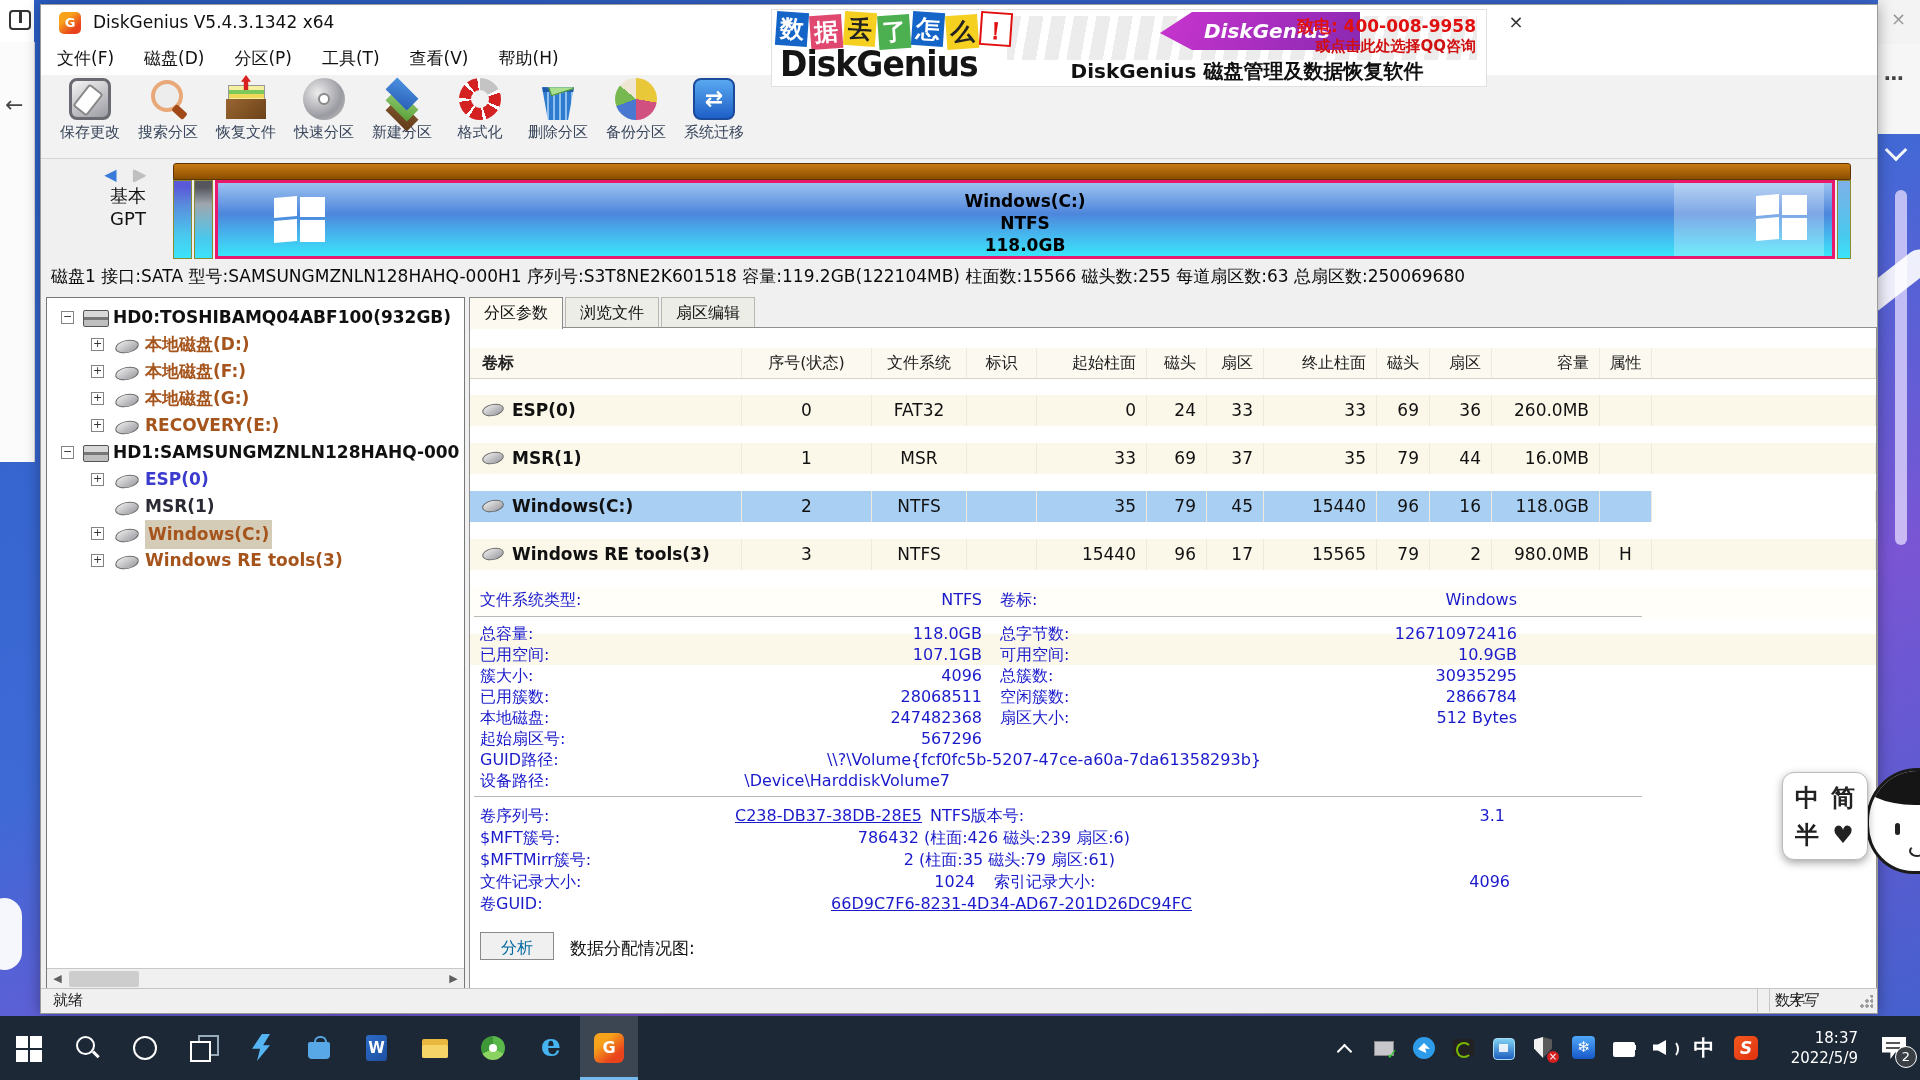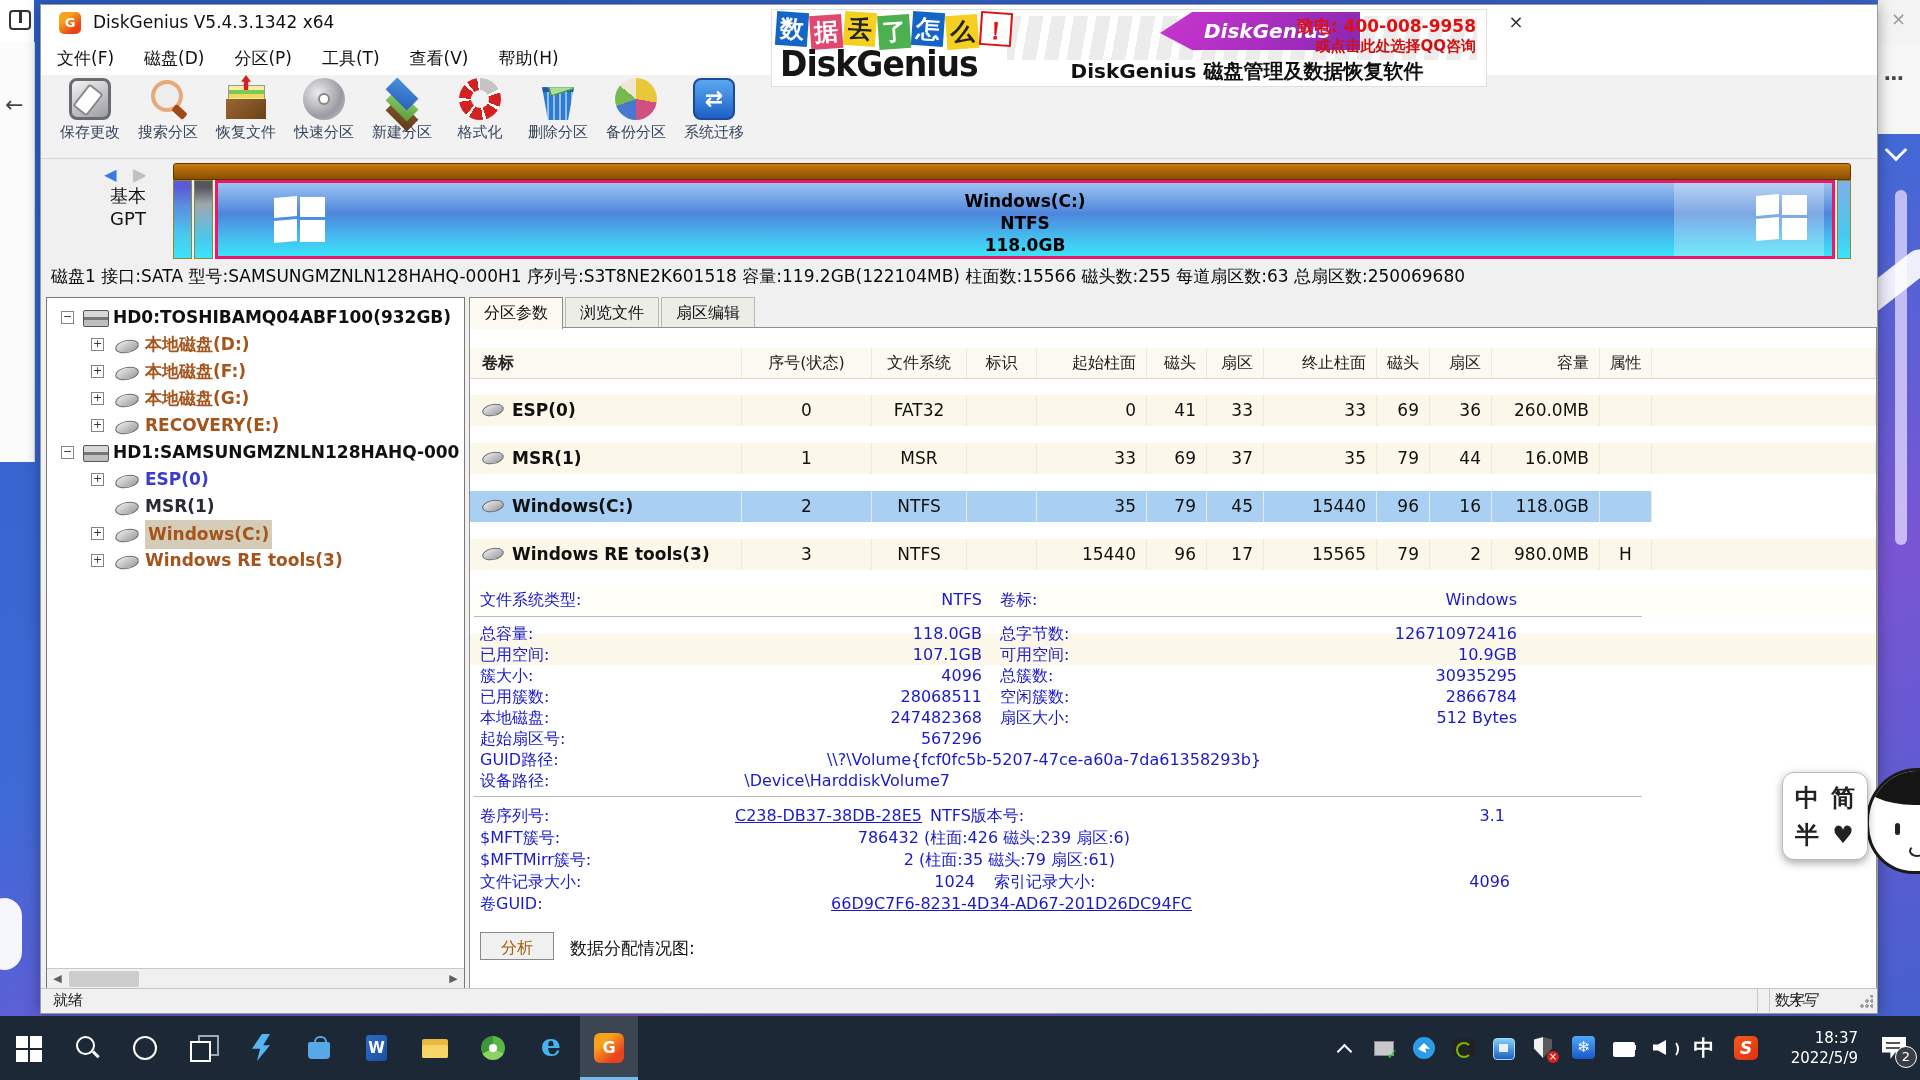--- a/index.html
+++ b/index.html
@@ -123,21 +123,21 @@
   .trow.data.sel .cell{background:#A9CFF3;}
   .trow.data.sel .cell.fill{background:#fff;}
   .trow.fill1{background:#FFFEF8;} .trow.fill2{background:#FBF8EA;}
   .c-start{color:#C000C0;} .c-end{color:#9A3434;}
   .p-ic{display:inline-block;width:20px;height:10px;background:linear-gradient(160deg,#EEE,#9a9aa0);border:1px solid #666;border-radius:50%;transform:rotate(-12deg);margin-right:8px;}
   
   .details{position:absolute;left:0;top:0;width:100%;height:100%;}
   .dtext{position:absolute;font-size:16px;color:#1A1ACB;white-space:nowrap;}
   .dsep{position:absolute;left:4px;width:1168px;border-top:1px solid #B9B9B9;}
   .analyze-btn{position:absolute;left:10px;top:604px;width:74px;height:28px;background:#F0F0F0;border:1px solid #8a8a8a;
-    font-size:16px;color:#a16207;text-align:center;line-height:27px;box-sizing:border-box;}
+    font-size:16px;color:#0369a1;text-align:center;line-height:27px;box-sizing:border-box;}
   .alloc-label{position:absolute;left:100px;top:609px;font-size:17px;color:#111;}
   
   .statusbar{position:absolute;left:0;bottom:0;width:100%;height:24px;background:#F0F0F0;border-top:1px solid #C4C4C4;font-size:15px;color:#222;}
   .statusbar .ready{position:absolute;left:12px;top:2px;}
   .sb-cell{position:absolute;top:0;height:23px;line-height:23px;text-align:center;border-left:1px solid #C8C8C8;}
   .sb-caps{left:1728px;width:64px;font-style:italic;} .sb-num{left:1716px;width:64px;}
   .sb-grip{position:absolute;right:4px;bottom:4px;width:14px;height:14px;
     background:radial-gradient(circle at 3px 11px,#9a9a9a 1.5px,transparent 2px),radial-gradient(circle at 8px 11px,#9a9a9a 1.5px,transparent 2px),radial-gradient(circle at 13px 11px,#9a9a9a 1.5px,transparent 2px),radial-gradient(circle at 8px 6px,#9a9a9a 1.5px,transparent 2px),radial-gradient(circle at 13px 6px,#9a9a9a 1.5px,transparent 2px),radial-gradient(circle at 13px 1px,#9a9a9a 1.5px,transparent 2px);}
   
   .ime-panel{position:absolute;left:1782px;top:772px;width:86px;height:88px;background:#fff;border:1px solid #bbb;border-radius:12px;
@@ -429,21 +429,21 @@
               <div class="cell num">容量</div>
               <div class="cell ctr">属性</div>
               <div class="cell fill"></div>
             </div>
             <div class="trow data">
               <div class="cell namec c-blue"><span class="p-ic"></span>ESP(0)</div>
               <div class="cell ctr">0</div>
               <div class="cell ctr">FAT32</div>
               <div class="cell ctr"></div>
               <div class="cell num c-start">0</div>
-              <div class="cell num c-start">41</div>
+              <div class="cell num c-start">24</div>
               <div class="cell num c-start">33</div>
               <div class="cell num c-end">33</div>
               <div class="cell num c-end">69</div>
               <div class="cell num c-end">36</div>
               <div class="cell num">260.0MB</div>
               <div class="cell ctr"></div>
               <div class="cell fill"></div>
             </div>
             <div class="trow data">
               <div class="cell namec c-dark"><span class="p-ic"></span>MSR(1)</div>

